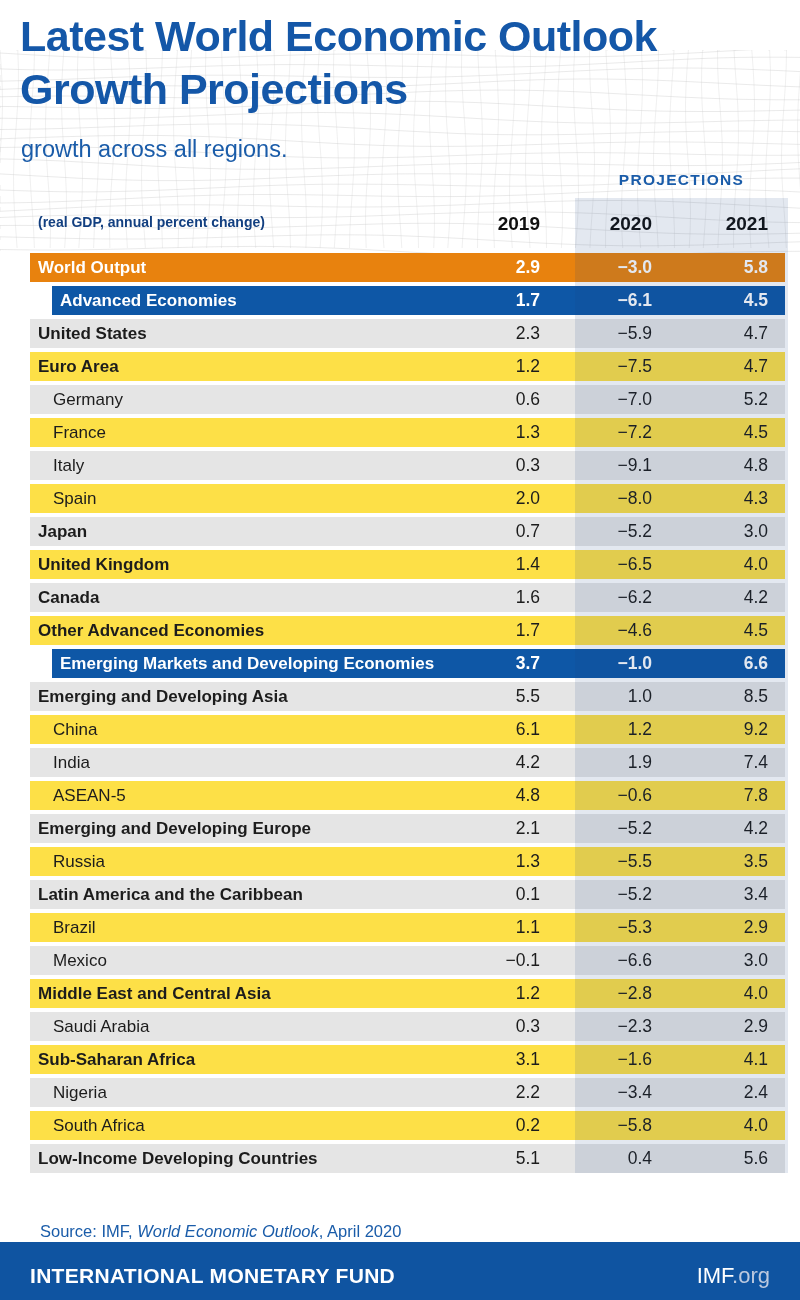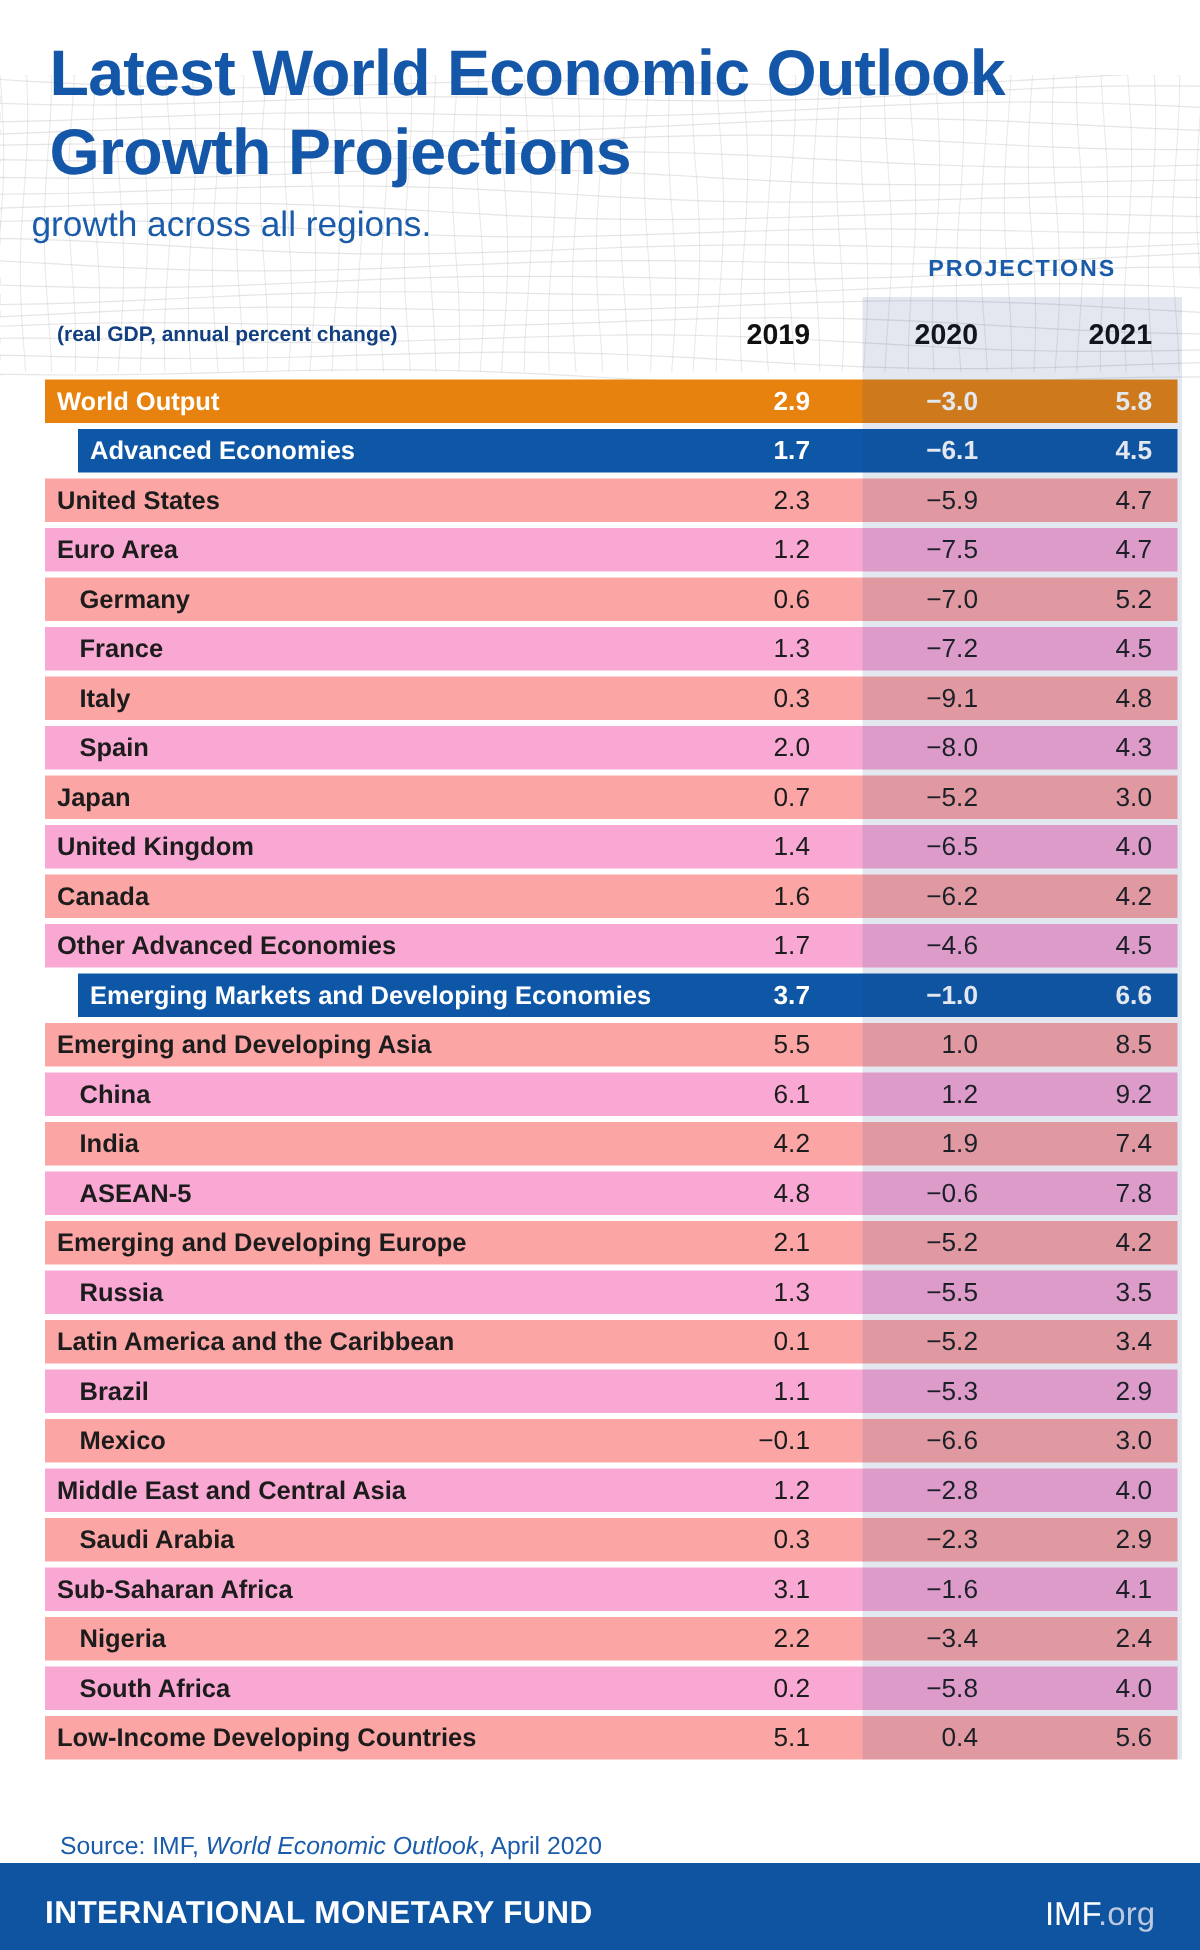--- a/index.html
+++ b/index.html
@@ -1,48 +1,48 @@
 <!DOCTYPE html>
 <html><head>
 <meta charset="utf-8">
 <style>
   html,body{margin:0;padding:0;background:#fff;}
   .page{position:relative;width:800px;height:1300px;background:#fff;overflow:hidden;
         font-family:"Liberation Sans",sans-serif;}
   #mesh{position:absolute;left:0;top:50px;}
 
-  .title{position:absolute;left:20px;top:10px;margin:13px;color:#1457A8;
+  .title{position:absolute;left:20px;top:10px;margin:0;color:#1457A8;
          font-size:43px;line-height:53px;font-weight:700;letter-spacing:-0.5px;}
   .tl{display:block;}
   .subtitle{position:absolute;left:21px;top:133px;color:#1A5CA9;
             font-size:23.5px;line-height:33px;font-weight:400;}
   .sl{display:block;}
   .projections-label{position:absolute;left:575px;width:213px;top:171px;text-align:center;
             color:#1A5CA9;font-weight:700;font-size:15.5px;letter-spacing:1.3px;}
   .unit-note{position:absolute;left:38px;top:214px;color:#123F80;font-weight:700;font-size:14px;}
 
   .year-row{position:absolute;left:30px;top:211px;width:755px;display:flex;
             font-weight:700;color:#101010;height:26px;line-height:26px;}
   .year-row .lab{flex:1;}
   .year-row .val{font-size:19px;}
 
   .table{position:absolute;left:30px;top:253px;width:755px;}
   .row{display:flex;align-items:center;height:29px;margin-bottom:4px;
        font-size:17px;color:#1C1C1C;}
   .lab{flex:1;padding-left:8px;font-weight:700;}
-  .row.sub .lab{padding-left:23px;font-weight:700;}
+  .row.sub .lab{padding-left:23px;font-weight:400;}
   .val{text-align:right;font-size:17.5px;box-sizing:border-box;}
   .c0{width:90px;padding-right:15px;}
   .c1{width:112px;padding-right:15px;}
   .c2{width:118px;padding-right:17px;}
   .row.orange{background:#E8820E;color:#fff;}
   .row.navy{background:#0E57A6;color:#fff;margin-left:22px;}
   .row.orange .val,.row.navy .val{font-weight:700;}
-  .row.light{background:#fca5a5;}
-  .row.white{background:#f9a8d4;}
+  .row.light{background:#e5e5e5;}
+  .row.white{background:#fde047;}
 
   .proj-overlay{position:absolute;left:575px;top:198px;width:213px;height:975px;
                 background:rgba(23,64,134,0.12);pointer-events:none;}
 
   .source{position:absolute;left:40px;top:1222px;font-size:16.5px;color:#1A5CA9;}
   .it{font-style:italic;}
 
   .footer{position:absolute;left:0;top:1242px;width:800px;height:68px;background:#0F54A1;
           display:flex;align-items:center;justify-content:space-between;
           padding:0 30px;box-sizing:border-box;}

